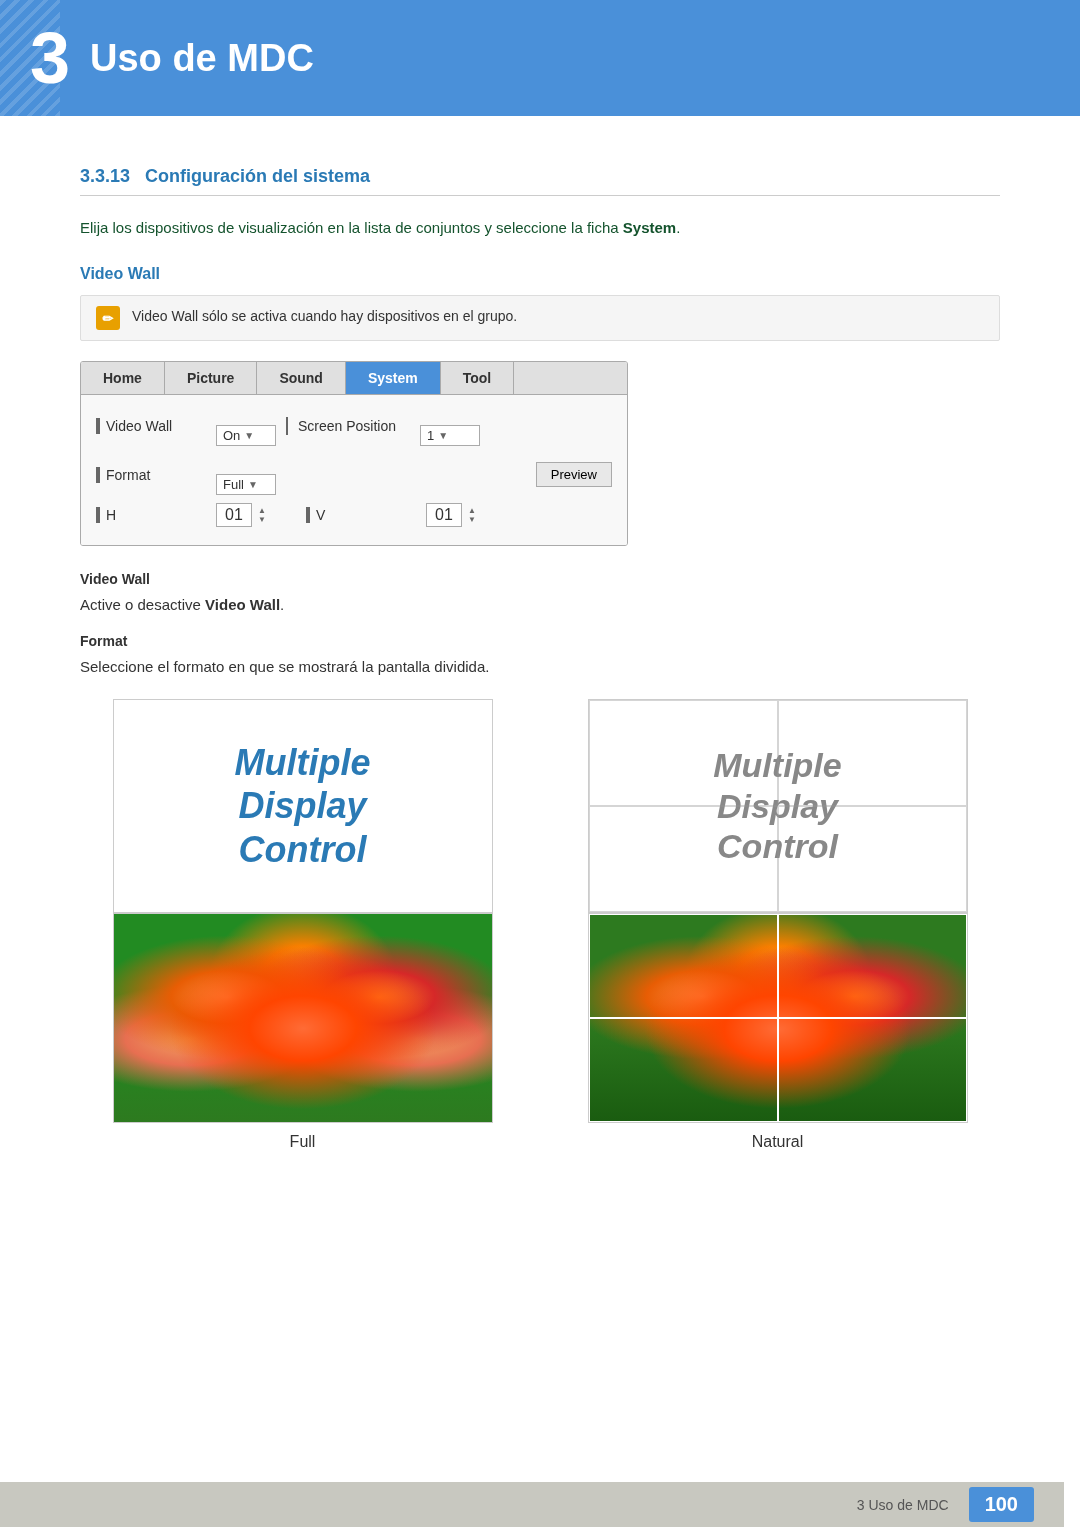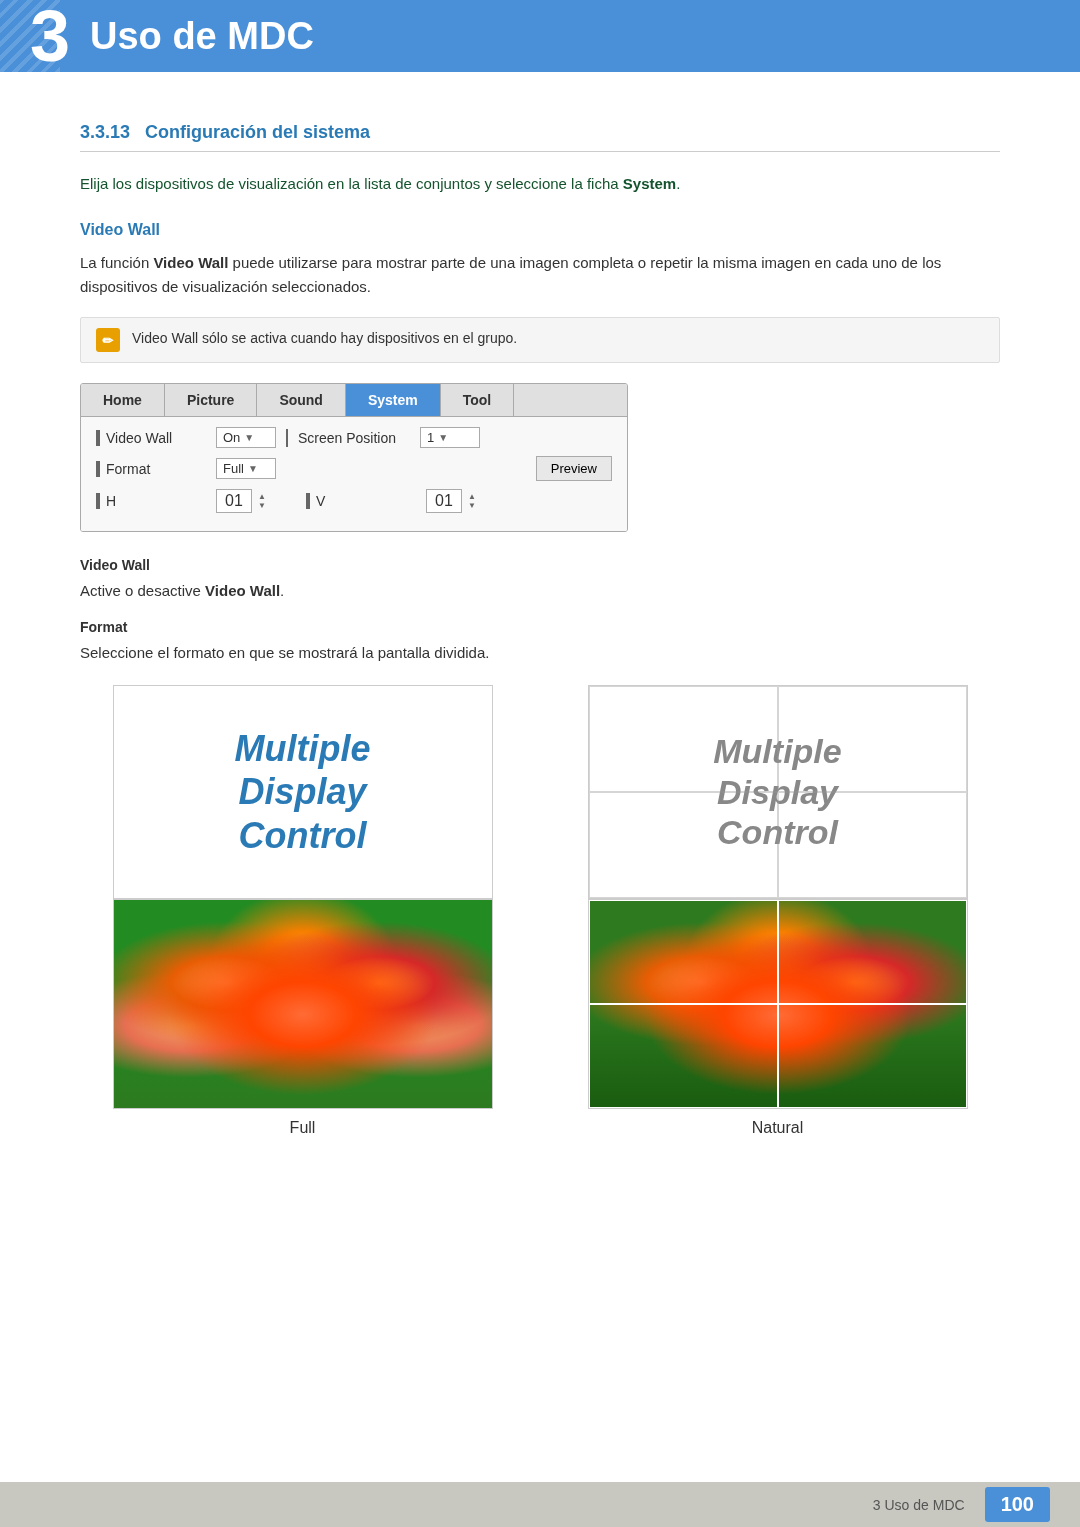--- a/index.html
+++ b/index.html
@@ -9,21 +9,21 @@
       background: #fff;
       font-family: Arial, sans-serif;
       font-size: 15px;
       color: #333;
       position: relative;
     }
 
     
     .header-bar {
       background: #4a90d9;
-      height: 72px;
+      height: 116px;
       display: flex;
       align-items: center;
       padding-left: 30px;
       position: relative;
     }
     .chapter-number {
       font-size: 72px;
       font-weight: bold;
       color: #fff;
       margin-right: 20px;
@@ -175,20 +175,21 @@
     }
     .dropdown {
       border: 1px solid #aaa;
       background: #fff;
       padding: 2px 6px;
       font-size: 13px;
       display: flex;
       align-items: center;
       gap: 4px;
       min-width: 60px;
+      margin-top: 20px;
     }
     .dropdown-arrow {
       font-size: 10px;
       color: #666;
     }
     .separator-bar {
       width: 2px;
       height: 18px;
       background: #666;
       margin: 0 10px;
@@ -342,21 +343,21 @@
       color: #333;
       margin-top: 10px;
       text-align: center;
     }
 
     
     .footer {
       position: absolute;
       bottom: 0;
       left: 0;
-      right: 0;
+      right: 16px;
       height: 45px;
       background: #c8c8c0;
       display: flex;
       align-items: center;
       justify-content: flex-end;
       padding-right: 30px;
       gap: 20px;
     }
     .footer-text {
       font-size: 14px;
@@ -385,23 +386,20 @@
     <span>3.3.13</span>&nbsp;&nbsp;
     <span>Configuración del sistema</span>
   </div>
 
   <p class="intro-text">
     Elija los dispositivos de visualización en la lista de conjuntos y seleccione la ficha <strong>System</strong>.
   </p>
 
   <div class="subsection-heading">Video Wall</div>
 
-  <p class="description-text">
-    La función <strong>Video Wall</strong> puede utilizarse para mostrar parte de una imagen completa o repetir la misma imagen en cada uno de los dispositivos de visualización seleccionados.
-  </p>
 
   <div class="note-box">
     <div class="note-icon">✏</div>
     <span class="note-text">Video Wall sólo se activa cuando hay dispositivos en el grupo.</span>
   </div>
 
   <div class="ui-panel">
     <div class="tab-bar">
       <div class="tab">Home</div>
       <div class="tab">Picture</div>

